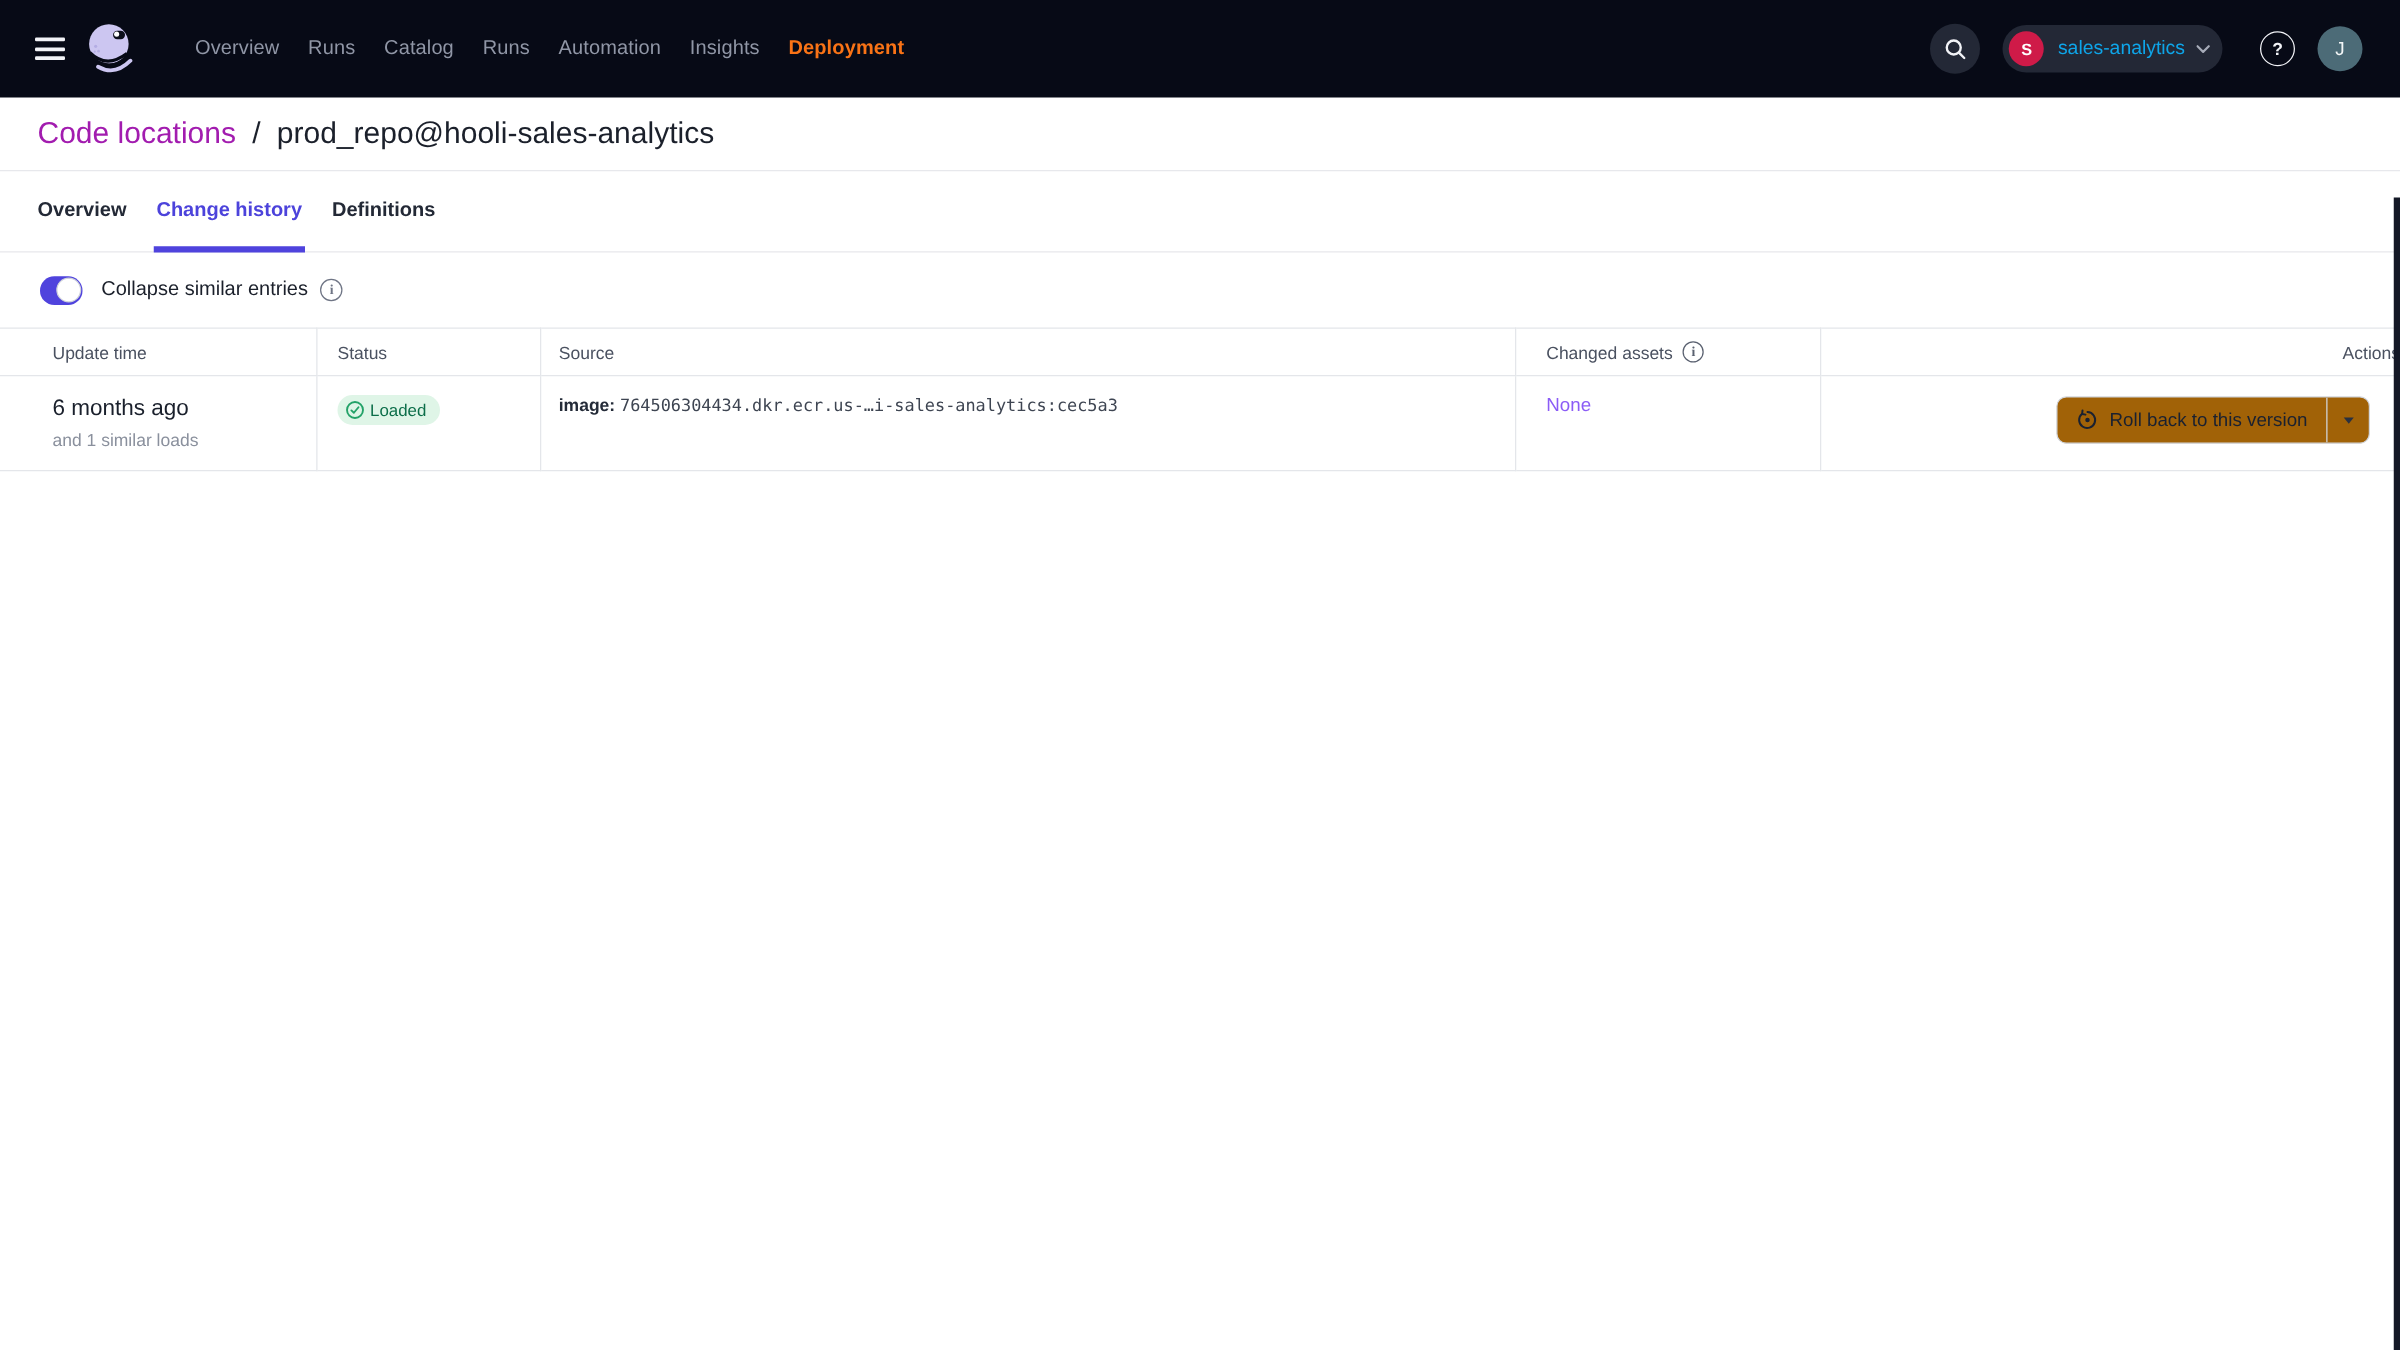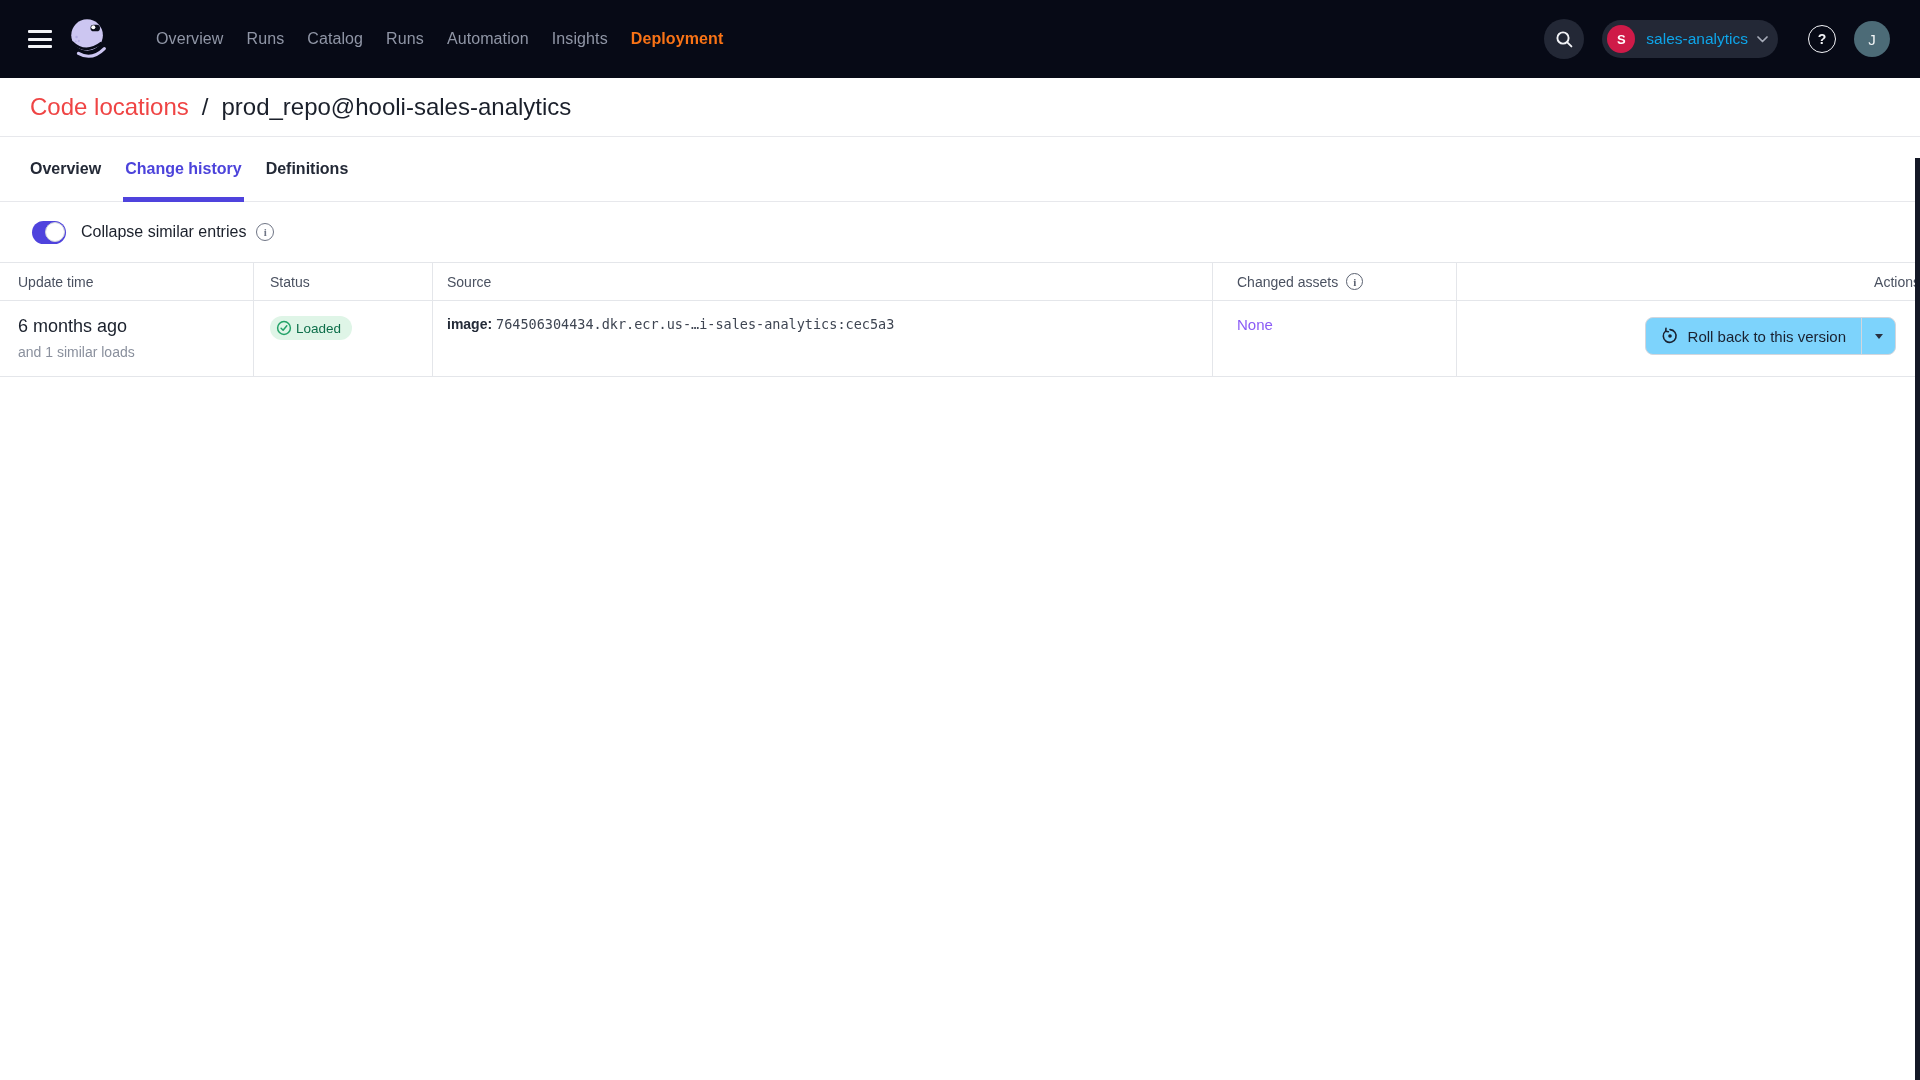--- a/index.html
+++ b/index.html
@@ -25,21 +25,21 @@
               display:flex; align-items:center; justify-content:center; }
   .ws-name { color:#0ea5e9; font-size:15.5px; margin:0 9px 0 11px; }
   .help-btn { width:28px; height:28px; border-radius:50%; background:none; border:1.7px solid #F2F3F7; cursor:pointer;
               margin-left:30px; display:flex; align-items:center; justify-content:center;
               color:#F2F3F7; font-size:14px; font-weight:700; font-family:"Liberation Sans",sans-serif; }
   .avatar { width:36px; height:36px; border-radius:50%; background:#4C6B77; border:none; cursor:pointer;
             color:#F3F6F7; font-size:15px; display:flex; align-items:center; justify-content:center; margin-left:18px; }
 
   
   .breadcrumb-bar { height:59px; display:flex; align-items:center; padding:0 30px; border-bottom:1px solid #E7E8EC; }
-  .crumb-link { color:#ef4444; font-size:24px; text-decoration:none; cursor:pointer; }
+  .crumb-link { color:#a21caf; font-size:24px; text-decoration:none; cursor:pointer; }
   .crumb-sep { color:#1B202B; font-size:24px; margin:0 13px; }
   .crumb-current { color:#1B202B; font-size:24px; font-weight:400; }
 
   
   .tabs { height:65px; display:flex; align-items:center; gap:24px; padding:0 30px; border-bottom:1px solid #E7E8EC; }
   .tab { position:relative; height:100%; display:flex; align-items:center; font-size:16px; font-weight:700;
          color:#232936; text-decoration:none; cursor:pointer; }
   .tab.active { color:#4C43DB; }
   .tab.active::after { content:""; position:absolute; left:-2px; right:-2px; bottom:-1px; height:5px; background:#4F43DD; }
 
@@ -52,41 +52,41 @@
   .info-icon { width:18px; height:18px; border-radius:50%; border:1.4px solid #6F7585; color:#6F7585;
                font-size:11px; font-weight:700; display:inline-flex; align-items:center; justify-content:center;
                margin-left:10px; cursor:pointer; font-family:"Liberation Serif", serif; }
 
   
   .table { display:grid; grid-template-columns:254px 179px 780px 244px 1fr; }
   .th { height:39px; border-top:1px solid #E4E6EA; border-bottom:1px solid #E4E6EA;
         display:flex; align-items:center; font-size:14px; color:#4A5160; }
   .td { height:76px; border-bottom:1px solid #E4E6EA; }
   .sep { border-right:1px solid #E4E6EA; }
-  .pad1 { padding-left:18px; } .pad2 { padding-left:16px; } .pad3 { padding-left:14px; } .pad4 { padding-left:24px; }
+  .pad1 { padding-left:42px; } .pad2 { padding-left:16px; } .pad3 { padding-left:14px; } .pad4 { padding-left:24px; }
   .th-actions { justify-content:flex-end; }
   .th .info-icon { width:17px; height:17px; margin-left:8px; border-color:#5A6170; color:#5A6170; }
 
   .cell-time { padding-top:13px; }
   .time-main { font-size:18px; color:#1A202C; line-height:24px; }
   .time-note { font-size:14px; color:#8A909D; line-height:20px; margin-top:4px; }
 
   .cell-status { padding-top:15px; }
   .badge { display:inline-flex; align-items:center; gap:4px; background:#DFF5E7; border-radius:12px;
            height:24px; padding:0 11px 0 6px; }
   .badge-text { font-size:13.5px; color:#0C6E49; }
 
   .cell-source { padding-top:10px; font-size:14px; line-height:27px; }
   .src-label { font-weight:700; color:#242B38; }
   .src-value { font-family:"DejaVu Sans Mono", monospace; color:#3E4552; font-size:13.5px; }
 
   .cell-assets { padding-top:15px; font-size:15px; color:#8b5cf6; }
 
   .cell-actions { display:flex; justify-content:flex-end; align-items:flex-start; padding:16px 24px 0 0; }
-  .split-btn { display:flex; border:1px solid #D2D6DD; border-radius:8px; background:#7dd3fc; overflow:hidden; height:38px; }
+  .split-btn { display:flex; border:1px solid #D2D6DD; border-radius:8px; background:#a16207; overflow:hidden; height:38px; }
   .split-main { display:flex; align-items:center; gap:9px; padding:0 15px; background:none; border:none; cursor:pointer;
                 font-size:15px; color:#1A2130; font-weight:500; font-family:"Liberation Sans",sans-serif; }
   .split-caret { width:34px; border:none; border-left:1px solid #D2D6DD; background:none; cursor:pointer;
                  display:flex; align-items:center; justify-content:center; }
   .caret-glyph { width:0; height:0; border-left:4.5px solid transparent; border-right:4.5px solid transparent;
                  border-top:5.5px solid #2A3140; }
 
   .scrollbar { position:absolute; top:158px; bottom:0; right:0; width:5px; background:#141826; }
 </style>
 </head>

